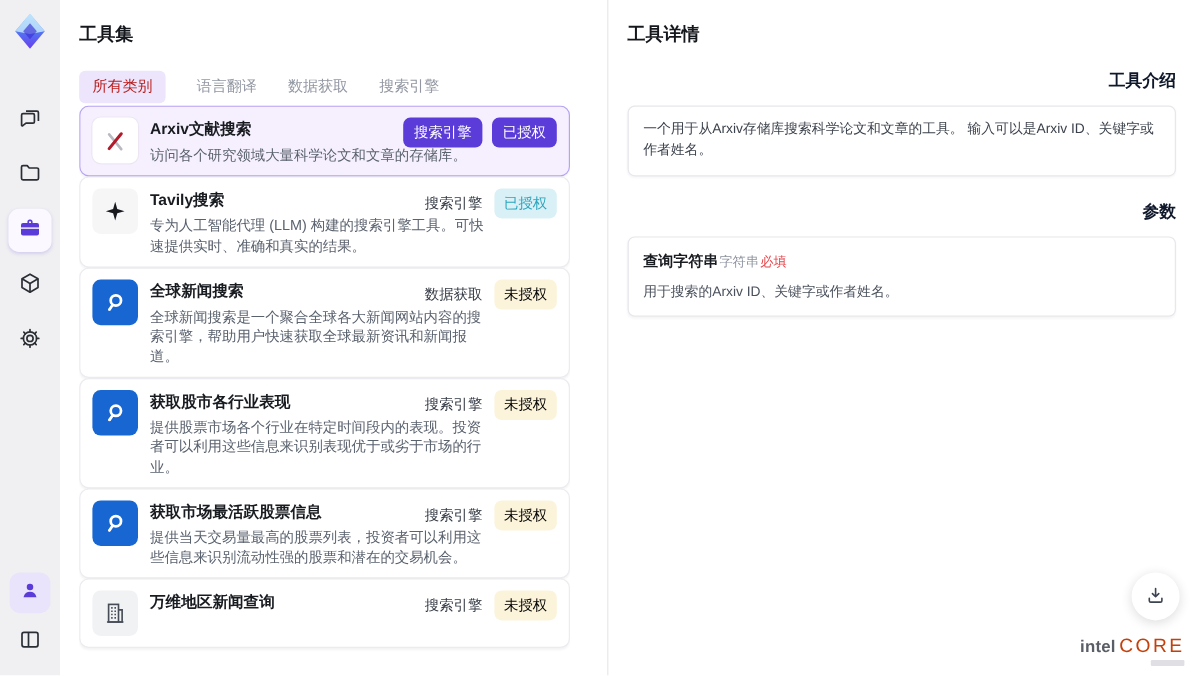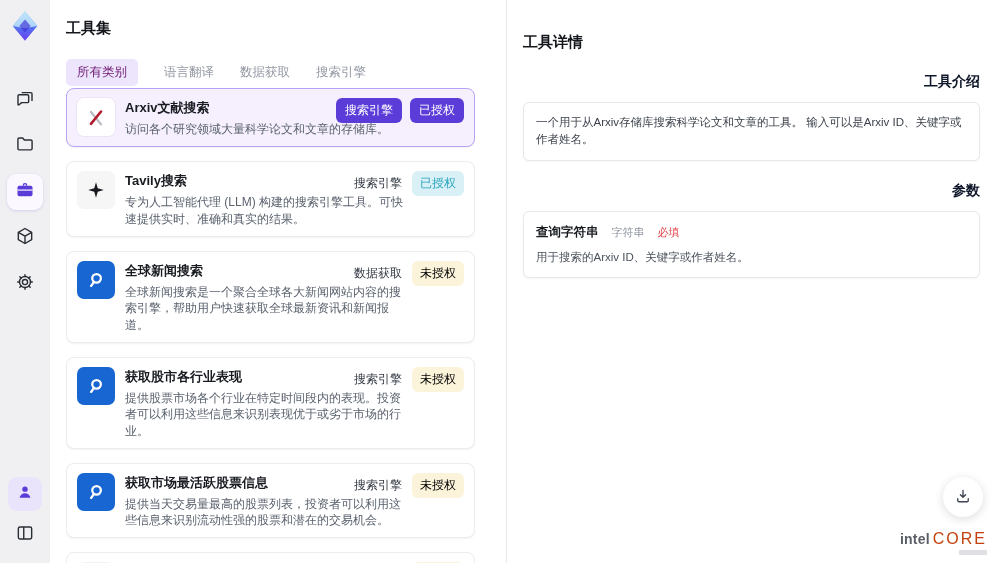--- a/index.html
+++ b/index.html
@@ -15,24 +15,24 @@
     color:#2a2e35; cursor:pointer; }
   .nav-item.active { background:#fbf9ff; color:#5b3cd9; box-shadow:0 1px 3px rgba(90,60,217,.18); }
   .sidebar-bottom { margin-top:auto; margin-bottom:10px; display:flex; flex-direction:column; gap:6px; align-items:center; }
   .nav-item.user { background:#e9e3fb; color:#5b3cd9; width:34px; height:34px; }
 
   
   .main { position:absolute; left:50px; top:0; width:495px; height:100%; background:#fff; }
   .main-title { margin:19px 0 0 16px; font-size:15px; font-weight:bold; color:#14171c; }
   .tabs { margin:21px 0 0 16px; display:flex; align-items:center; gap:26px; font-size:12.5px; color:#9297a2; }
   .tab { cursor:pointer; white-space:nowrap; }
-  .tab.active { background:#ece5fb; color:#701a75; padding:5px 11px; border-radius:5px; }
+  .tab.active { background:#ece5fb; color:#b91c1c; padding:5px 11px; border-radius:5px; }
 
   .tool-list { position:absolute; left:16px; top:88px; width:409px; bottom:0;
-    display:flex; flex-direction:column; gap:14px; overflow:hidden; }
+    display:flex; flex-direction:column; gap:0; overflow:hidden; }
   .tool-card { position:relative; display:flex; gap:10px; padding:9px 10px;
     background:#fff; border:1px solid #ebebf0; border-radius:8px;
     box-shadow:0 1px 2px rgba(20,20,40,.05); cursor:pointer; flex:none; }
   .tool-card.selected { background:#f6f0fe; border:1px solid #b7a3f2; }
   .tool-icon { width:38px; height:38px; border-radius:7px; flex:none;
     display:flex; align-items:center; justify-content:center; background:#f4f4f6; }
   .tool-icon.arxiv-logo-icon { background:#ffffff; box-shadow:0 0 0 1px rgba(0,0,0,.04); }
   .tool-icon.sparkle-star-icon { background:#f6f6f7; }
   .tool-icon.news-search-icon { background:#1766d1; }
   .tool-icon.building-icon { background:#f1f2f4; }
@@ -53,27 +53,27 @@
   .scroll-up, .scroll-down { position:absolute; left:0; width:10px; height:10px; display:flex;
     align-items:center; justify-content:center; cursor:pointer; }
   .scroll-up { top:0; } .scroll-down { bottom:0; }
   .scroll-up::after { content:""; border-left:3px solid transparent; border-right:3px solid transparent; border-bottom:4px solid #55565c; }
   .scroll-down::after { content:""; border-left:3px solid transparent; border-right:3px solid transparent; border-top:4px solid #55565c; }
   .scroll-thumb { position:absolute; left:1px; top:12px; width:8px; height:182px; background:#b9b9bf; border-radius:4px; cursor:grab; }
 
   
   .detail { position:absolute; left:506px; top:0; right:0; height:100%;
     background:#fff; border-left:1px solid #e8e8ec; padding:19px 20px 0 16px; }
-  .detail-title { font-size:15px; font-weight:bold; color:#14171c;margin-top:14px; }
+  .detail-title { font-size:15px; font-weight:bold; color:#14171c; }
   .section-title { font-size:14px; font-weight:bold; color:#0f172a; margin-top:21px;text-align:right; }
   .intro-box { margin-top:11px; border:1px solid #e7e7ec; border-radius:6px; background:#fff;
     box-shadow:0 1px 2px rgba(20,20,40,.04); padding:11px 12px; font-size:11.5px; color:#3c424c; line-height:1.5; }
   .param-box { margin-top:11px; border:1px solid #e7e7ec; border-radius:6px; background:#fff;
     box-shadow:0 1px 2px rgba(20,20,40,.04); padding:12px; }
-  .param-head { display:flex; align-items:baseline; gap:13px; }
+  .param-head { display:flex; align-items:baseline; gap:1px; }
   .param-name { font-size:12.5px; font-weight:bold; color:#181b20; }
   .param-type { font-size:11px; color:#8b919c; }
   .param-required { font-size:11px; color:#e5484d; }
   .param-desc { margin-top:9px; font-size:11.5px; color:#4a515c; }
 
   
   .download-fab { position:absolute; right:17px; bottom:46px; width:40px; height:40px; border-radius:50%;
     background:#fff; box-shadow:0 2px 10px rgba(0,0,0,.14); display:flex; align-items:center; justify-content:center;
     color:#3d4451; cursor:pointer; border:none; }
   .intel-logo { position:absolute; right:13px; bottom:8px; display:flex; flex-direction:column; align-items:flex-end; }

